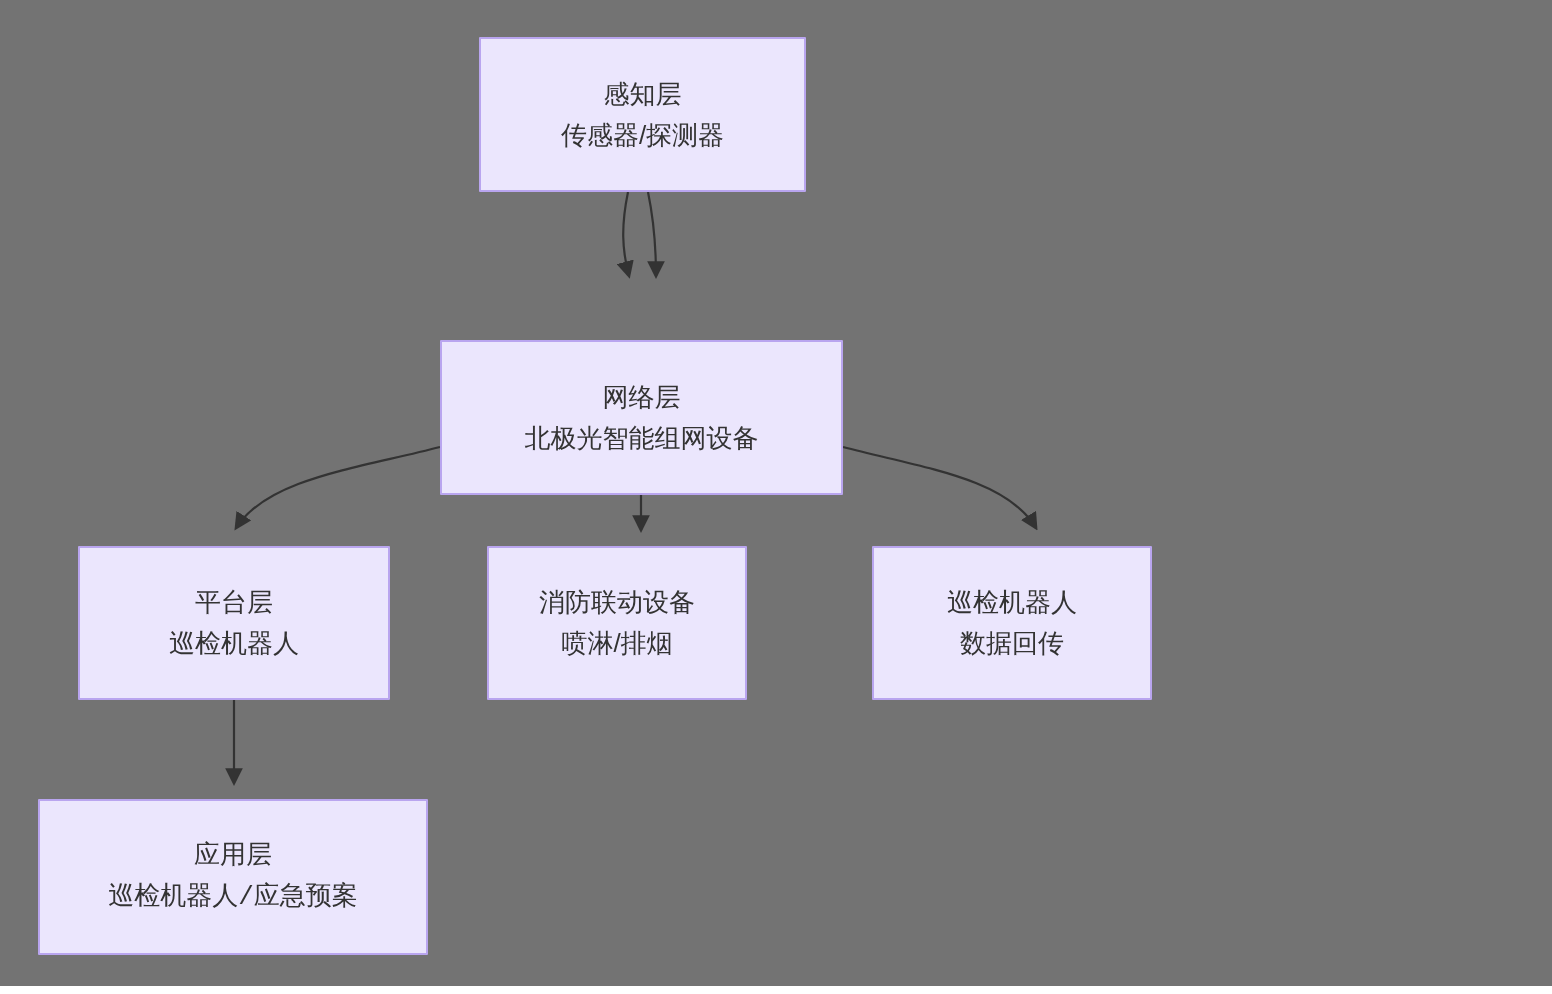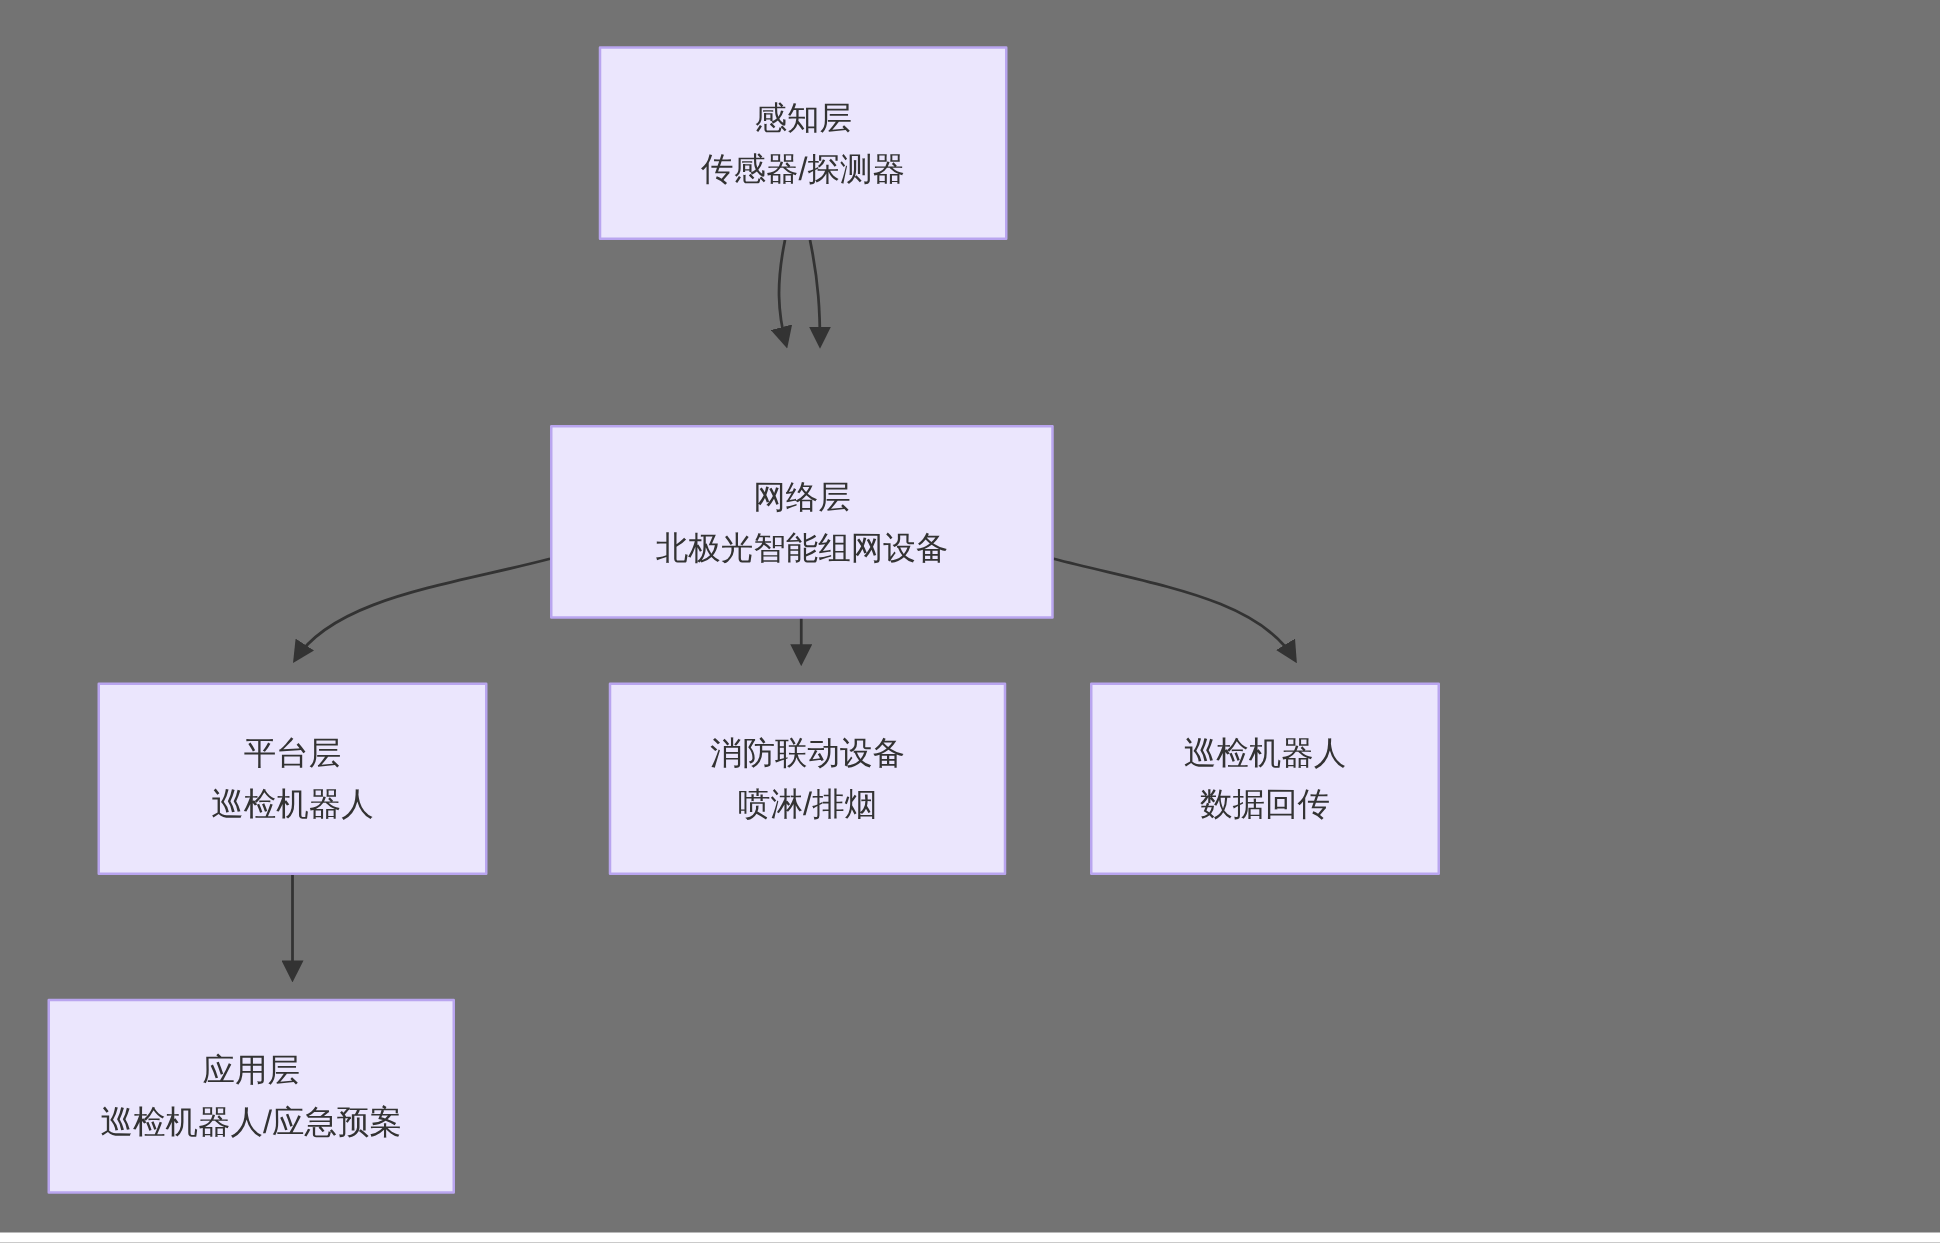--- a/index.html
+++ b/index.html
@@ -92,29 +92,29 @@
   <div class="node" style="left:440px; top:292px; width:403px; height:155px;margin-top:48px;">
     <span class="line line-1">网络层</span>
     <span class="line line-2">北极光智能组网设备</span>
   </div>
 
   <div class="node" style="left:78px; top:546px; width:312px; height:154px;">
     <span class="line line-1">平台层</span>
     <span class="line line-2">巡检机器人</span>
   </div>
 
-  <div class="node" style="left:487px; top:546px; width:318px; height:154px;">
+  <div class="node" style="left:487px; top:546px; width:260px; height:154px;">
     <span class="line line-1">消防联动设备</span>
     <span class="line line-2">喷淋/排烟</span>
   </div>
 
   <div class="node" style="left:872px; top:546px; width:280px; height:154px;">
     <span class="line line-1">巡检机器人</span>
     <span class="line line-2">数据回传</span>
   </div>
 
-  <div class="node" style="left:38px; top:799px; width:326px; height:156px;">
+  <div class="node" style="left:38px; top:799px; width:390px; height:156px;font-family:Liberation Mono, monospace;">
     <span class="line line-1">应用层</span>
     <span class="line line-2">巡检机器人/应急预案</span>
   </div>
 
   <div id="bottom-strip"></div>
 </div>
 
 </body></html>

